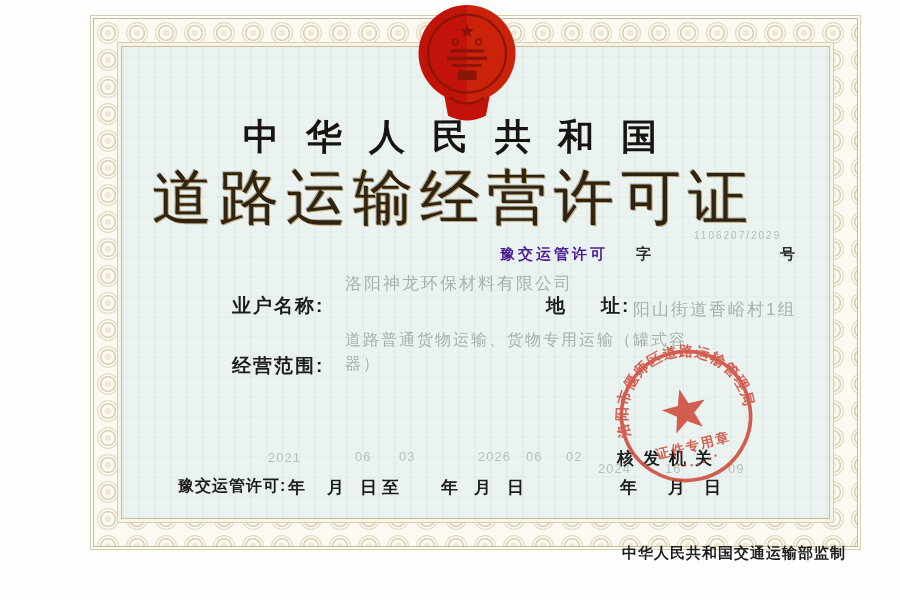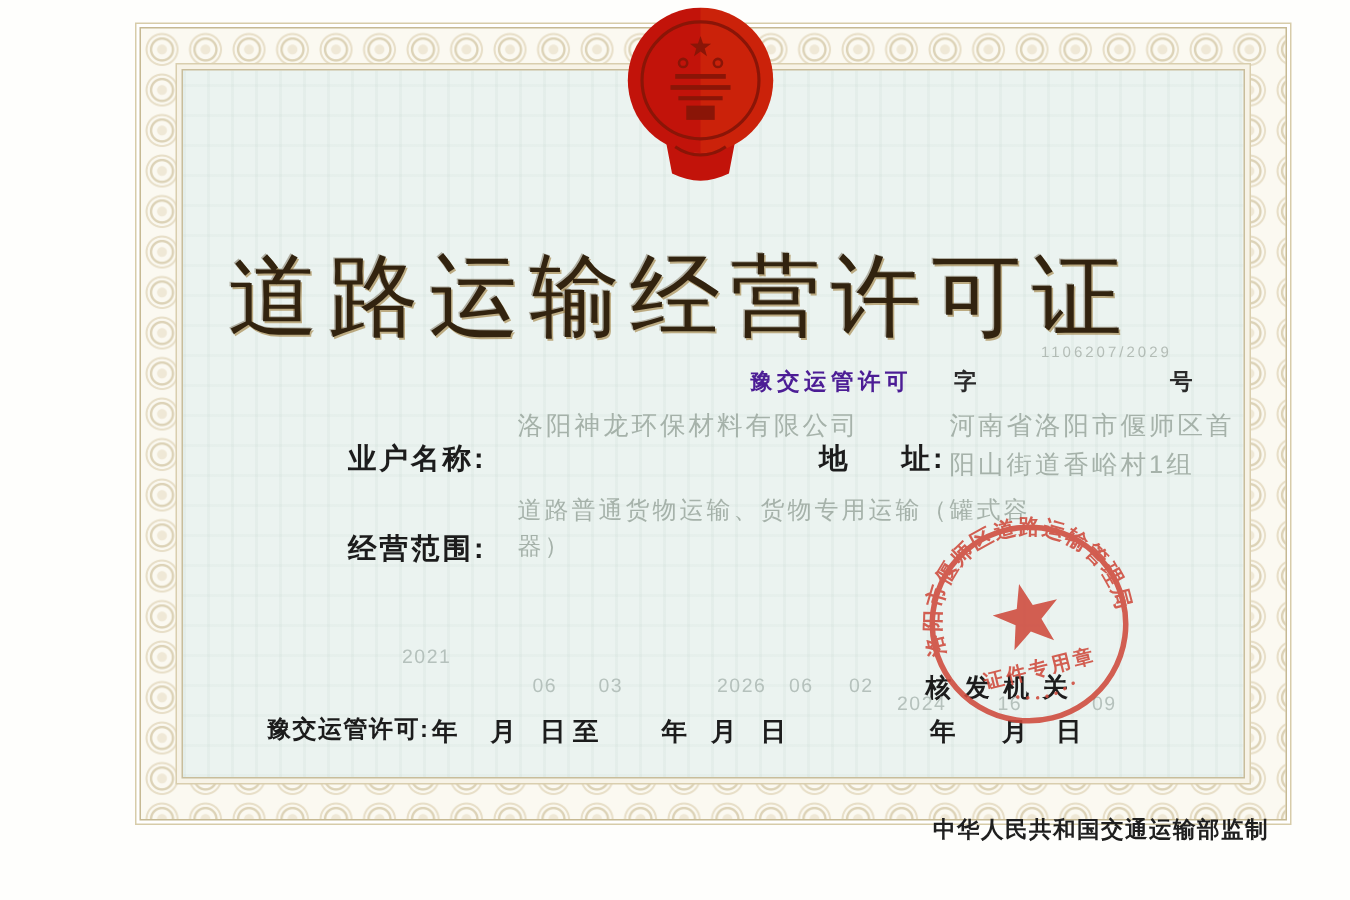--- a/index.html
+++ b/index.html
@@ -90,33 +90,33 @@
     <polygon points="50,20 51.6,24.7 56.7,24.8 52.7,27.9 54.1,32.7 50,29.8 45.9,32.7 47.3,27.9 43.3,24.8 48.4,24.7" fill="#8a1507"></polygon>
     <circle cx="39" cy="37" r="2.6" fill="none" stroke="#8a1507" stroke-width="1.6"></circle>
     <circle cx="61" cy="37" r="2.6" fill="none" stroke="#8a1507" stroke-width="1.6"></circle>
     <rect x="34" y="44" width="32" height="3" fill="#8a1507"></rect>
     <rect x="31" y="51" width="38" height="3" fill="#8a1507"></rect>
     <rect x="36" y="58" width="28" height="2.6" fill="#8a1507"></rect>
     <rect x="41" y="64" width="18" height="9" fill="#8a1507"></rect>
     <path d="M34,90 C44,97 56,97 66,90" fill="none" stroke="#8a1507" stroke-width="2"></path>
   </svg>
 
+  <div class="abs country">中华人民共和国</div>
   <div class="abs main-title">道路运输经营许可证</div>
 
   <span class="abs print-code">1106207/2029</span>
   <span class="abs lic-prefix">豫交运管许可</span>
   <span class="abs lic-zi">字</span>
   <span class="abs lic-hao">号</span>
 
   <span class="abs label owner-label">业户名称:</span>
   <span class="abs val owner-val">洛阳神龙环保材料有限公司</span>
 
   <span class="abs label di-label">地</span>
   <span class="abs label zhi-label">址:</span>
-  <span class="abs val addr1">河南省洛阳市偃师区首</span>
   <span class="abs val addr2">阳山街道香峪村1组</span>
 
   <span class="abs label scope-label">经营范围:</span>
   <span class="abs val scope1">道路普通货物运输、货物专用运输（罐式容</span>
   <span class="abs val scope2">器）</span>
 
   <svg class="abs seal" viewBox="0 0 140 140" aria-hidden="true">
     <defs>
       <path id="ringPath" d="M 16,84 A 56,56 0 1 1 124,84"></path>
     </defs>
@@ -139,21 +139,21 @@
 
   <span class="abs issuer-label">核发机关</span>
   <span class="abs fdate" style="left:598px;top:461px;">2024</span>
   <span class="abs fdate" style="left:665px;top:461px;">16</span>
   <span class="abs fdate" style="left:728px;top:461px;">09</span>
   <span class="abs unit" style="left:620px;top:476px;">年</span>
   <span class="abs unit" style="left:668px;top:476px;">月</span>
   <span class="abs unit" style="left:704px;top:476px;">日</span>
 
   <span class="abs validity-label">豫交运管许可:</span>
-  <span class="abs fdate" style="left:268px;top:430px;">2021</span>
+  <span class="abs fdate" style="left:268px;top:450px;">2021</span>
   <span class="abs fdate" style="left:355px;top:449px;">06</span>
   <span class="abs fdate" style="left:399px;top:449px;">03</span>
   <span class="abs fdate" style="left:478px;top:449px;">2026</span>
   <span class="abs fdate" style="left:526px;top:449px;">06</span>
   <span class="abs fdate" style="left:566px;top:449px;">02</span>
   <span class="abs unit" style="left:288px;top:476px;">年</span>
   <span class="abs unit" style="left:327px;top:476px;">月</span>
   <span class="abs unit" style="left:360px;top:476px;">日</span>
   <span class="abs unit" style="left:382px;top:476px;">至</span>
   <span class="abs unit" style="left:441px;top:476px;">年</span>

